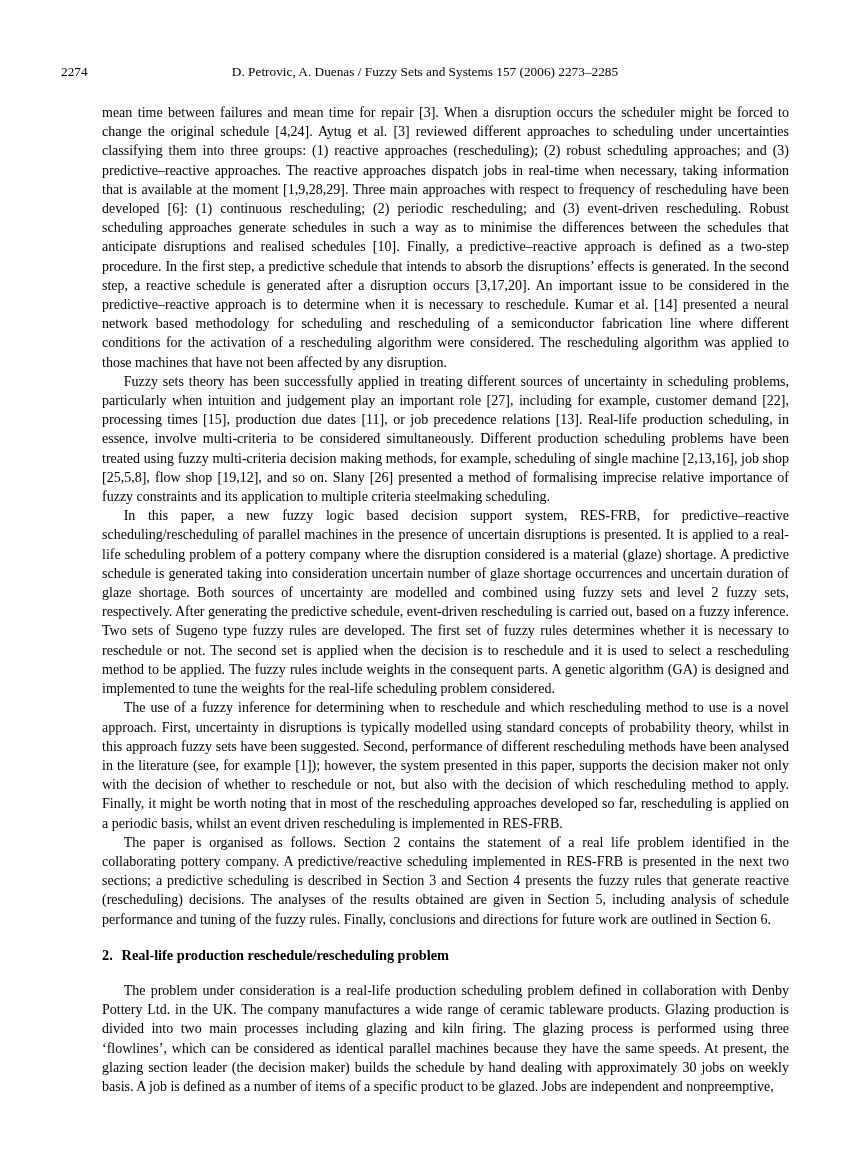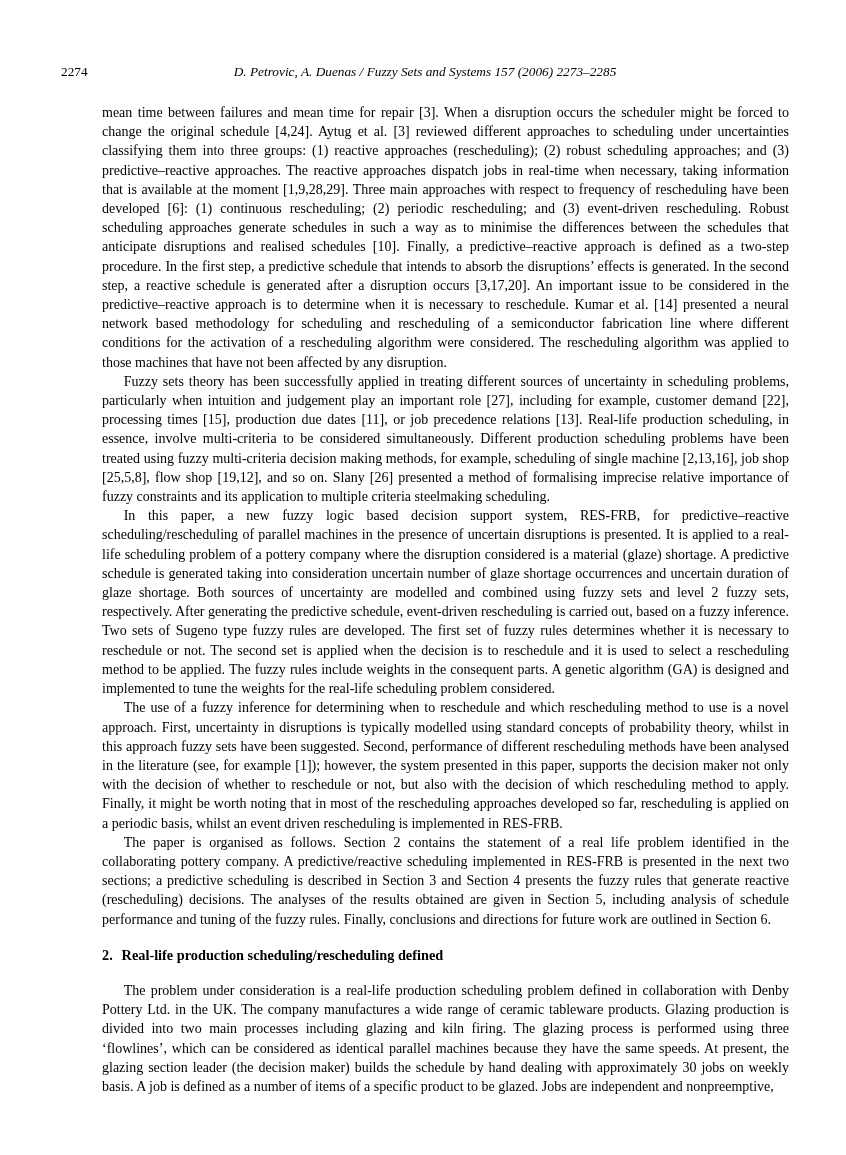--- a/index.html
+++ b/index.html
@@ -23,21 +23,20 @@
   }
   .pagenum {
     position: absolute;
     left: 0;
     top: 0;
     font-style: normal;
   }
   .runtitle {
     display: block;
     text-align: center;
-    font-style: italic;
   }
   .bodytext {
     font-size: 14px;
     line-height: 19.2px;
     text-align: justify;
     margin-left: 41px;
   }
   .para {
     margin: 0;
     text-indent: 1.55em;
@@ -69,20 +68,20 @@
 
     <p class="para">Fuzzy sets theory has been successfully applied in treating different sources of uncertainty in scheduling problems, particularly when intuition and judgement play an important role [27], including for example, customer demand [22], processing times [15], production due dates [11], or job precedence relations [13]. Real-life production scheduling, in essence, involve multi-criteria to be considered simultaneously. Different production scheduling problems have been treated using fuzzy multi-criteria decision making methods, for example, scheduling of single machine [2,13,16], job shop [25,5,8], flow shop [19,12], and so on. Slany [26] presented a method of formalising imprecise relative importance of fuzzy constraints and its application to multiple criteria steelmaking scheduling.</p>
 
     <p class="para">In this paper, a new fuzzy logic based decision support system, RES-FRB, for predictive–reactive scheduling/rescheduling of parallel machines in the presence of uncertain disruptions is presented. It is applied to a real-life scheduling problem of a pottery company where the disruption considered is a material (glaze) shortage. A predictive schedule is generated taking into consideration uncertain number of glaze shortage occurrences and uncertain duration of glaze shortage. Both sources of uncertainty are modelled and combined using fuzzy sets and level 2 fuzzy sets, respectively. After generating the predictive schedule, event-driven rescheduling is carried out, based on a fuzzy inference. Two sets of Sugeno type fuzzy rules are developed. The first set of fuzzy rules determines whether it is necessary to reschedule or not. The second set is applied when the decision is to reschedule and it is used to select a rescheduling method to be applied. The fuzzy rules include weights in the consequent parts. A genetic algorithm (GA) is designed and implemented to tune the weights for the real-life scheduling problem considered.</p>
 
     <p class="para">The use of a fuzzy inference for determining when to reschedule and which rescheduling method to use is a novel approach. First, uncertainty in disruptions is typically modelled using standard concepts of probability theory, whilst in this approach fuzzy sets have been suggested. Second, performance of different rescheduling methods have been analysed in the literature (see, for example [1]); however, the system presented in this paper, supports the decision maker not only with the decision of whether to reschedule or not, but also with the decision of which rescheduling method to apply. Finally, it might be worth noting that in most of the rescheduling approaches developed so far, rescheduling is applied on a periodic basis, whilst an event driven rescheduling is implemented in RES-FRB.</p>
 
     <p class="para">The paper is organised as follows. Section 2 contains the statement of a real life problem identified in the collaborating pottery company. A predictive/reactive scheduling implemented in RES-FRB is presented in the next two sections; a predictive scheduling is described in Section 3 and Section 4 presents the fuzzy rules that generate reactive (rescheduling) decisions. The analyses of the results obtained are given in Section 5, including analysis of schedule performance and tuning of the fuzzy rules. Finally, conclusions and directions for future work are outlined in Section 6.</p>
 
     <h2 class="secheading">
-      <span class="secnum">2.</span><span>Real-life production scheduling/rescheduling defined</span>
+      <span class="secnum">2.</span><span>Real-life production reschedule/rescheduling problem</span>
     </h2>
 
     <p class="para">The problem under consideration is a real-life production scheduling problem defined in collaboration with Denby Pottery Ltd. in the UK. The company manufactures a wide range of ceramic tableware products. Glazing production is divided into two main processes including glazing and kiln firing. The glazing process is performed using three ‘flowlines’, which can be considered as identical parallel machines because they have the same speeds. At present, the glazing section leader (the decision maker) builds the schedule by hand dealing with approximately 30 jobs on weekly basis. A job is defined as a number of items of a specific product to be glazed. Jobs are independent and nonpreemptive,</p>
 
   </div>
 
 </div>
 
 </body></html>

